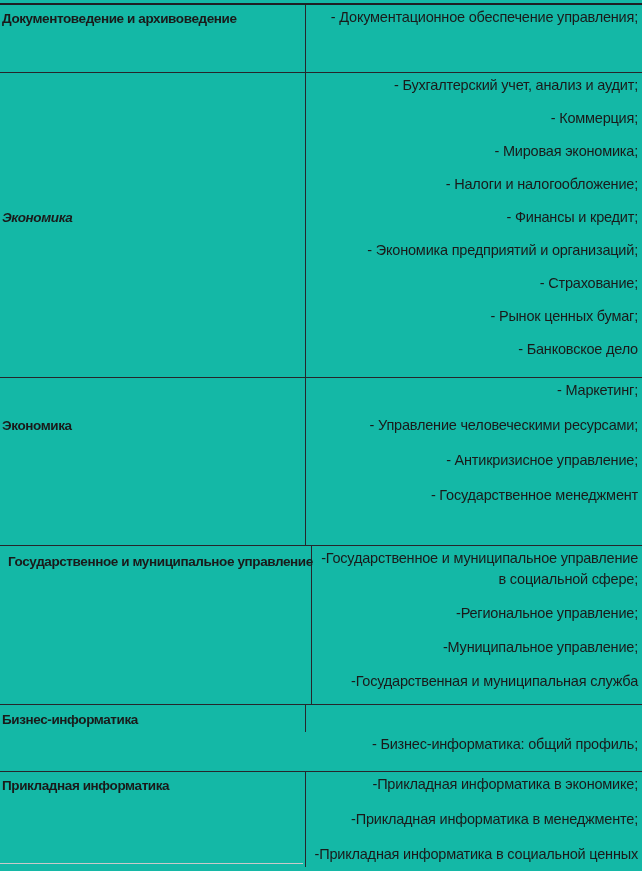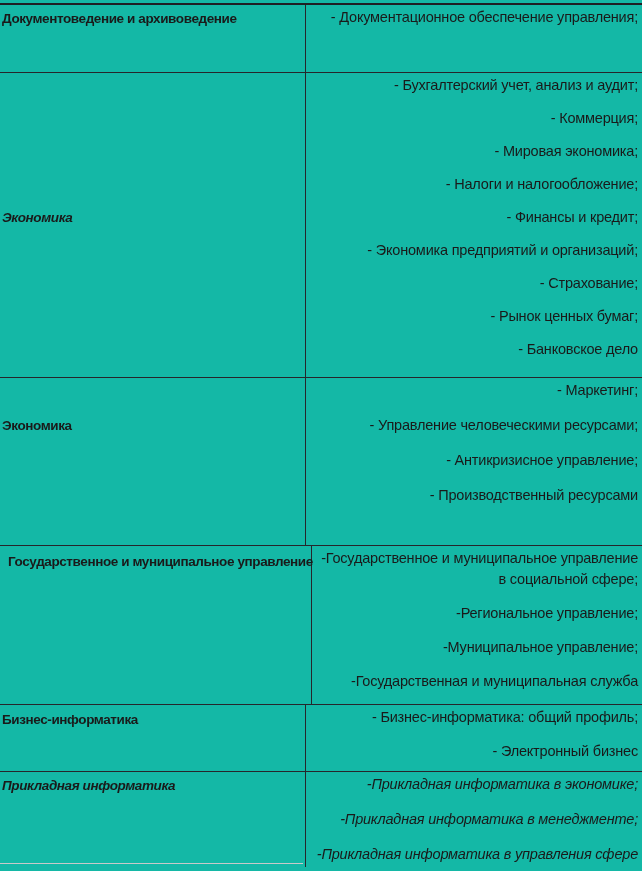--- a/index.html
+++ b/index.html
@@ -22,22 +22,22 @@
     display: flex;
     align-items: stretch;
     border-top: 1px solid #26262b;
     overflow: hidden;
   }
   .row:first-child { border-top: none; }
   .r1 { height: 67px; }
   .r2 { height: 305px; }
   .r3 { height: 168px; }
   .r4 { height: 159px; padding-left: 6px; }
-  .r5 { height: 67px; }
-  .r6 { height: 96px; font-style: italic; }
+  .r5 { height: 67px; flex-direction: column; }
+  .r6 { height: 96px; }
   .cell-left {
     width: 306px;
     border-right: 1px solid #26262b;
     padding: 2px 4px 2px 2px;
   }
   .cell-right {
     flex: 1;
     padding: 2px 4px 2px 8px;
     text-align: right;
   }
@@ -104,21 +104,21 @@
     </div>
 
     <div class="row r3">
       <div class="cell-left">
         <div class="direction-label">Экономика</div>
       </div>
       <div class="cell-right">
         <p class="profile-item">- Маркетинг;</p>
         <p class="profile-item">- Управление человеческими ресурсами;</p>
         <p class="profile-item">- Антикризисное управление;</p>
-        <p class="profile-item">- Производственный ресурсами</p>
+        <p class="profile-item">- Государственное менеджмент</p>
       </div>
     </div>
 
     <div class="row r4">
       <div class="cell-left">
         <div class="direction-label">Государственное и муниципальное управление</div>
       </div>
       <div class="cell-right">
         <p class="profile-item">-Государственное и муниципальное управление в социальной сфере;</p>
         <p class="profile-item">-Региональное управление;</p>
@@ -137,19 +137,19 @@
       </div>
     </div>
 
     <div class="row r6">
       <div class="cell-left">
         <div class="direction-label">Прикладная информатика</div>
       </div>
       <div class="cell-right">
         <p class="profile-item">-Прикладная информатика в экономике;</p>
         <p class="profile-item">-Прикладная информатика в менеджменте;</p>
-        <p class="profile-item">-Прикладная информатика в управления сфере</p>
+        <p class="profile-item">-Прикладная информатика в социальной ценных</p>
       </div>
     </div>
 
   </div>
   <div class="faint-line"></div>
 </div>
 
 </body></html>

